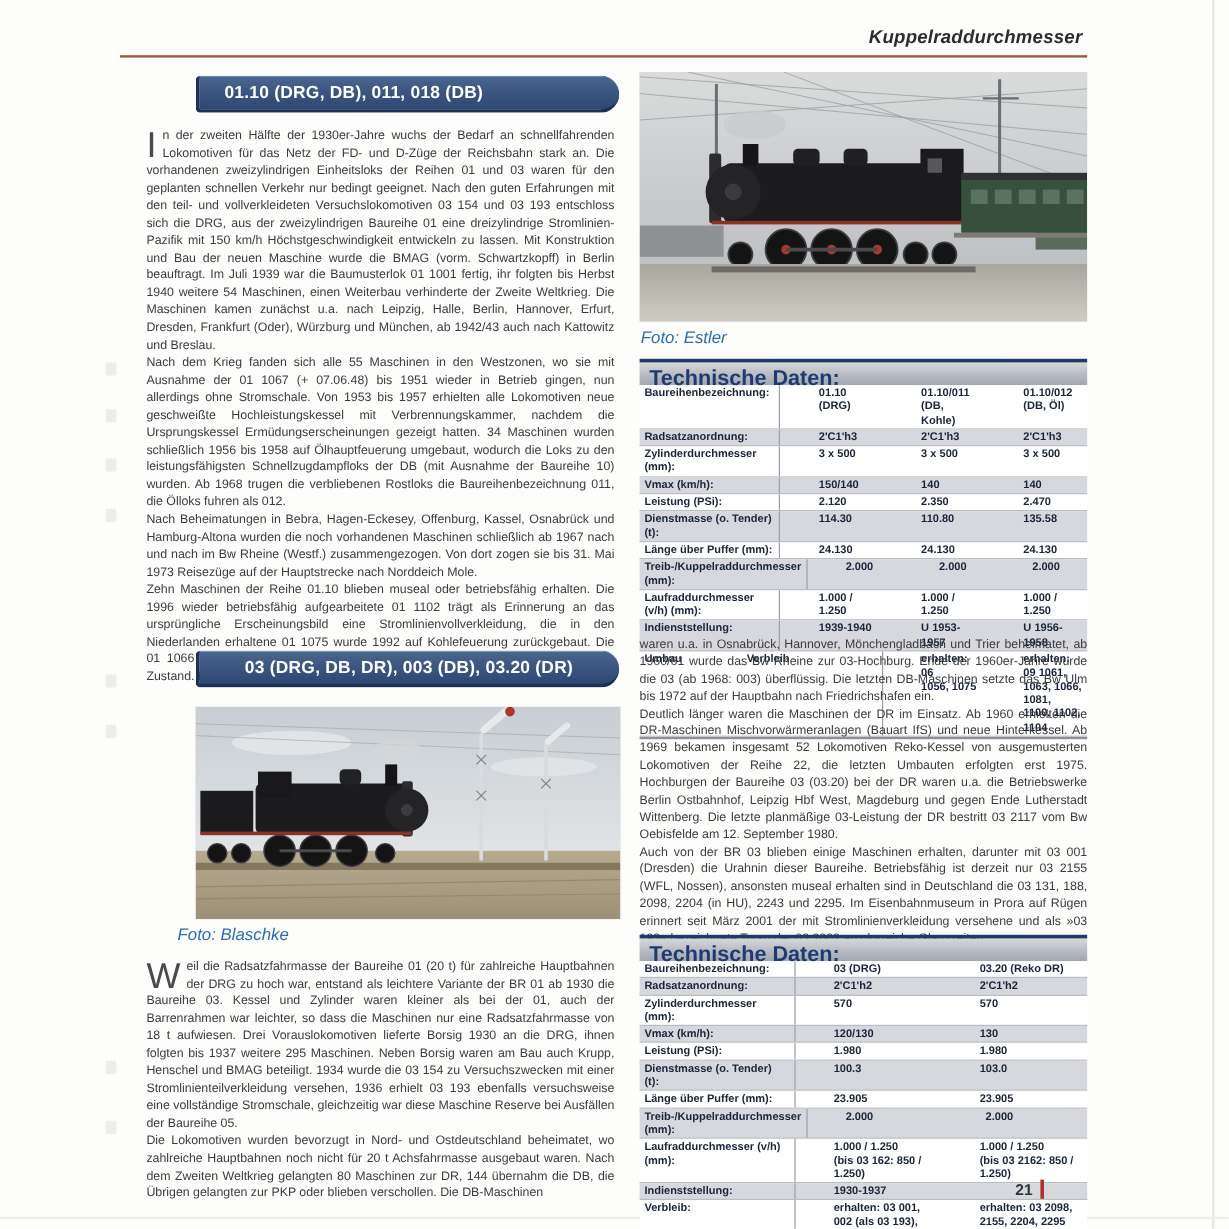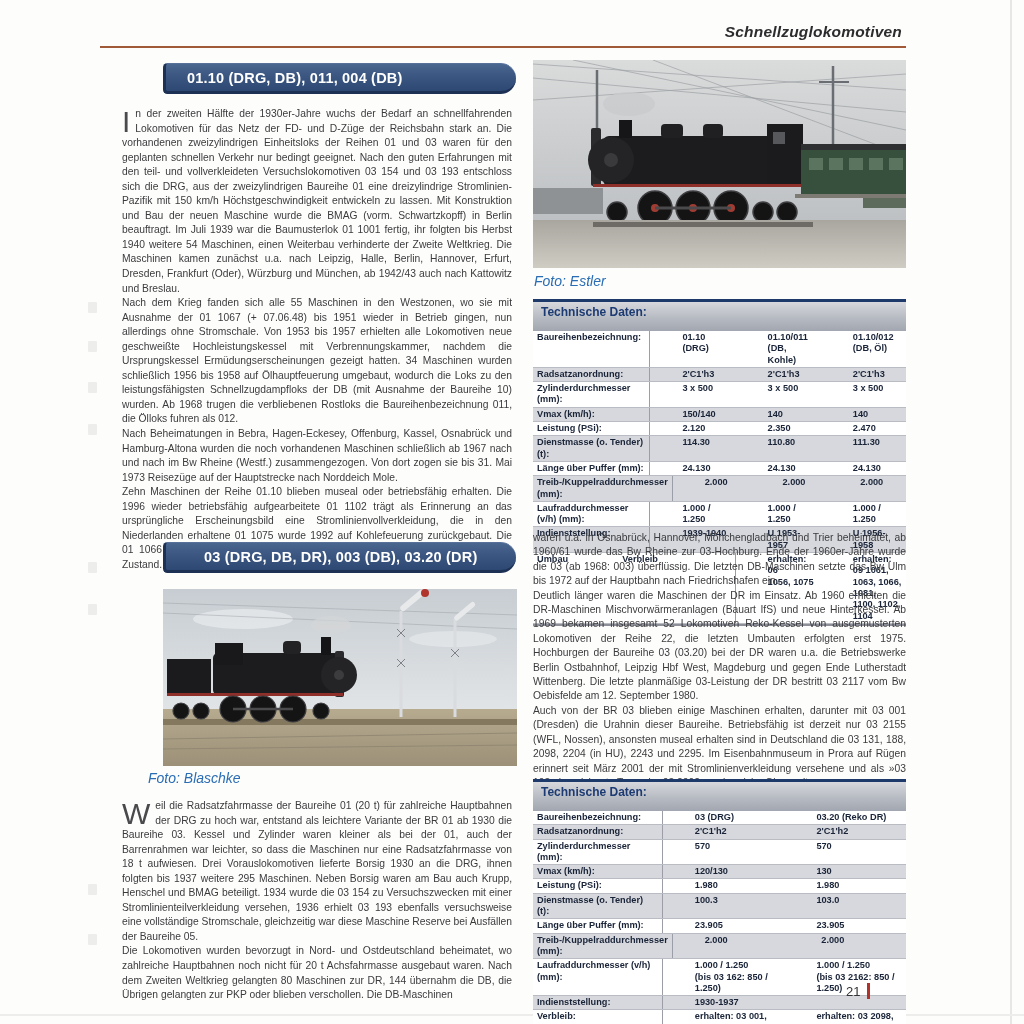--- a/index.html
+++ b/index.html
@@ -44,63 +44,63 @@
 
   
   .photo{position:absolute;overflow:hidden;background:#c9cbcd;}
   .caption{
     position:absolute;font-size:14px;font-weight:normal;font-style:italic;color:#2a6db5;
   }
 
   
   .tech-table{position:absolute;width:373px;}
   .tt-header{
-    box-sizing:border-box;height:32px;
+    box-sizing:border-box;height:22px;
     background:linear-gradient(180deg,#d6d8dc 0%,#b4b8c0 60%,#a2a6b0 100%);
     border-top:3px solid #1e3a6a;
-    color:#1d3b73;font-weight:bold;font-size:12px;
+    color:#1d3b73;font-weight:bold;font-size:18px;
     padding:3px 0 0 8px;
   }
   .tt-body{border-bottom:2px solid #8d9099;}
   .trow{display:flex;background:#ffffff;border-bottom:1px solid #b9bcc2;gap:28px;}
   .trow.alt{background:#d6d8dd;}
   .tcell{
     box-sizing:border-box;font-size:9.2px;font-weight:bold;color:#1a2438;
     padding:1px 4px;line-height:11.3px;white-space:pre-line;
   }
   .tlabel{width:41%;border-right:1px solid #9b9ea6;}
   .cols4 .tval{width:19.66%;}
   .cols3 .tval{width:29.5%;}
 
   
   #pagenum{position:absolute;left:846px;top:983px;display:flex;align-items:center;}
-  #pagenum span.num{font-size:13px;font-weight:normal;color:#333336;text-align:right;}
+  #pagenum span.num{font-size:13px;font-weight:bold;color:#333336;text-align:right;}
   #pagenum span.red-bar{display:inline-block;width:3px;height:16px;background:#b03228;margin-left:7px;}
 </style>
 </head>
 <body>
 
 <div id="edge-right"></div>
 <div id="edge-bottom"></div>
 <div>
   <div class="mark" style="top:302px;"></div>
   <div class="mark" style="top:341px;"></div>
   <div class="mark" style="top:382px;"></div>
   <div class="mark" style="top:424px;"></div>
   <div class="mark" style="top:562px;"></div>
   <div class="mark" style="top:604px;"></div>
   <div class="mark" style="top:884px;"></div>
   <div class="mark" style="top:934px;"></div>
 </div>
 
-<div id="chapter-title">Schnellzuglokomotiven</div>
+<div id="chapter-title">Kuppelraddurchmesser</div>
 <div id="header-rule"></div>
 
 <div class="banner" style="top:63px;">
-  <span>01.10 (DRG, DB), 011, 004 (DB)</span>
+  <span>01.10 (DRG, DB), 011, 018 (DB)</span>
 </div>
 
 <div class="bodytext" style="left:122px;top:107px;">
   <p><span class="dropcap">I</span><span>n der zweiten Hälfte der 1930er-Jahre wuchs der Bedarf an schnellfahrenden Lokomotiven für das Netz der FD- und D-Züge der Reichsbahn stark an. Die vorhandenen zweizylindrigen Einheitsloks der Reihen 01 und 03 waren für den geplanten schnellen Verkehr nur bedingt geeignet. Nach den guten Erfahrungen mit den teil- und vollverkleideten Versuchslokomotiven 03 154 und 03 193 entschloss sich die DRG, aus der zweizylindrigen Baureihe 01 eine dreizylindrige Stromlinien-Pazifik mit 150 km/h Höchstgeschwindigkeit entwickeln zu lassen. Mit Konstruktion und Bau der neuen Maschine wurde die BMAG (vorm. Schwartzkopff) in Berlin beauftragt. Im Juli 1939 war die Baumusterlok 01 1001 fertig, ihr folgten bis Herbst 1940 weitere 54 Maschinen, einen Weiterbau verhinderte der Zweite Weltkrieg. Die Maschinen kamen zunächst u.a. nach Leipzig, Halle, Berlin, Hannover, Erfurt, Dresden, Frankfurt (Oder), Würzburg und München, ab 1942/43 auch nach Kattowitz und Breslau.</span></p>
   <p>Nach dem Krieg fanden sich alle 55 Maschinen in den Westzonen, wo sie mit Ausnahme der 01 1067 (+ 07.06.48) bis 1951 wieder in Betrieb gingen, nun allerdings ohne Stromschale. Von 1953 bis 1957 erhielten alle Lokomotiven neue geschweißte Hochleistungskessel mit Verbrennungskammer, nachdem die Ursprungskessel Ermüdungserscheinungen gezeigt hatten. 34 Maschinen wurden schließlich 1956 bis 1958 auf Ölhauptfeuerung umgebaut, wodurch die Loks zu den leistungsfähigsten Schnellzugdampfloks der DB (mit Ausnahme der Baureihe 10) wurden. Ab 1968 trugen die verbliebenen Rostloks die Baureihenbezeichnung 011, die Ölloks fuhren als 012.</p>
   <p>Nach Beheimatungen in Bebra, Hagen-Eckesey, Offenburg, Kassel, Osnabrück und Hamburg-Altona wurden die noch vorhandenen Maschinen schließlich ab 1967 nach und nach im Bw Rheine (Westf.) zusammengezogen. Von dort zogen sie bis 31. Mai 1973 Reisezüge auf der Hauptstrecke nach Norddeich Mole.</p>
   <p>Zehn Maschinen der Reihe 01.10 blieben museal oder betriebsfähig erhalten. Die 1996 wieder betriebsfähig aufgearbeitete 01 1102 trägt als Erinnerung an das ursprüngliche Erscheinungsbild eine Stromlinienvollverkleidung, die in den Niederlanden erhaltene 01 1075 wurde 1992 auf Kohlefeuerung zurückgebaut. Die 01 1066 (Ulmer Eisenbahnfreunde) und 01 1100 repräsentieren den letzten DB-Zustand. Betriebsfähig ist derzeit nur die 01 1075.</p>
 </div>
 
 <div class="photo" style="left:533px;top:60px;width:373px;height:208px;">
@@ -203,21 +203,21 @@
       <div class="trow">
         <div class="tcell tlabel">Leistung (PSi):</div>
         <div class="tcell tval">2.120</div>
         <div class="tcell tval">2.350</div>
         <div class="tcell tval">2.470</div>
       </div>
       <div class="trow alt">
         <div class="tcell tlabel">Dienstmasse (o. Tender) (t):</div>
         <div class="tcell tval">114.30</div>
         <div class="tcell tval">110.80</div>
-        <div class="tcell tval">111.30</div>
+        <div class="tcell tval">135.58</div>
       </div>
       <div class="trow">
         <div class="tcell tlabel">Länge über Puffer (mm):</div>
         <div class="tcell tval">24.130</div>
         <div class="tcell tval">24.130</div>
         <div class="tcell tval">24.130</div>
       </div>
       <div class="trow alt">
         <div class="tcell tlabel">Treib-/Kuppelraddurchmesser (mm):</div>
         <div class="tcell tval">2.000</div>

